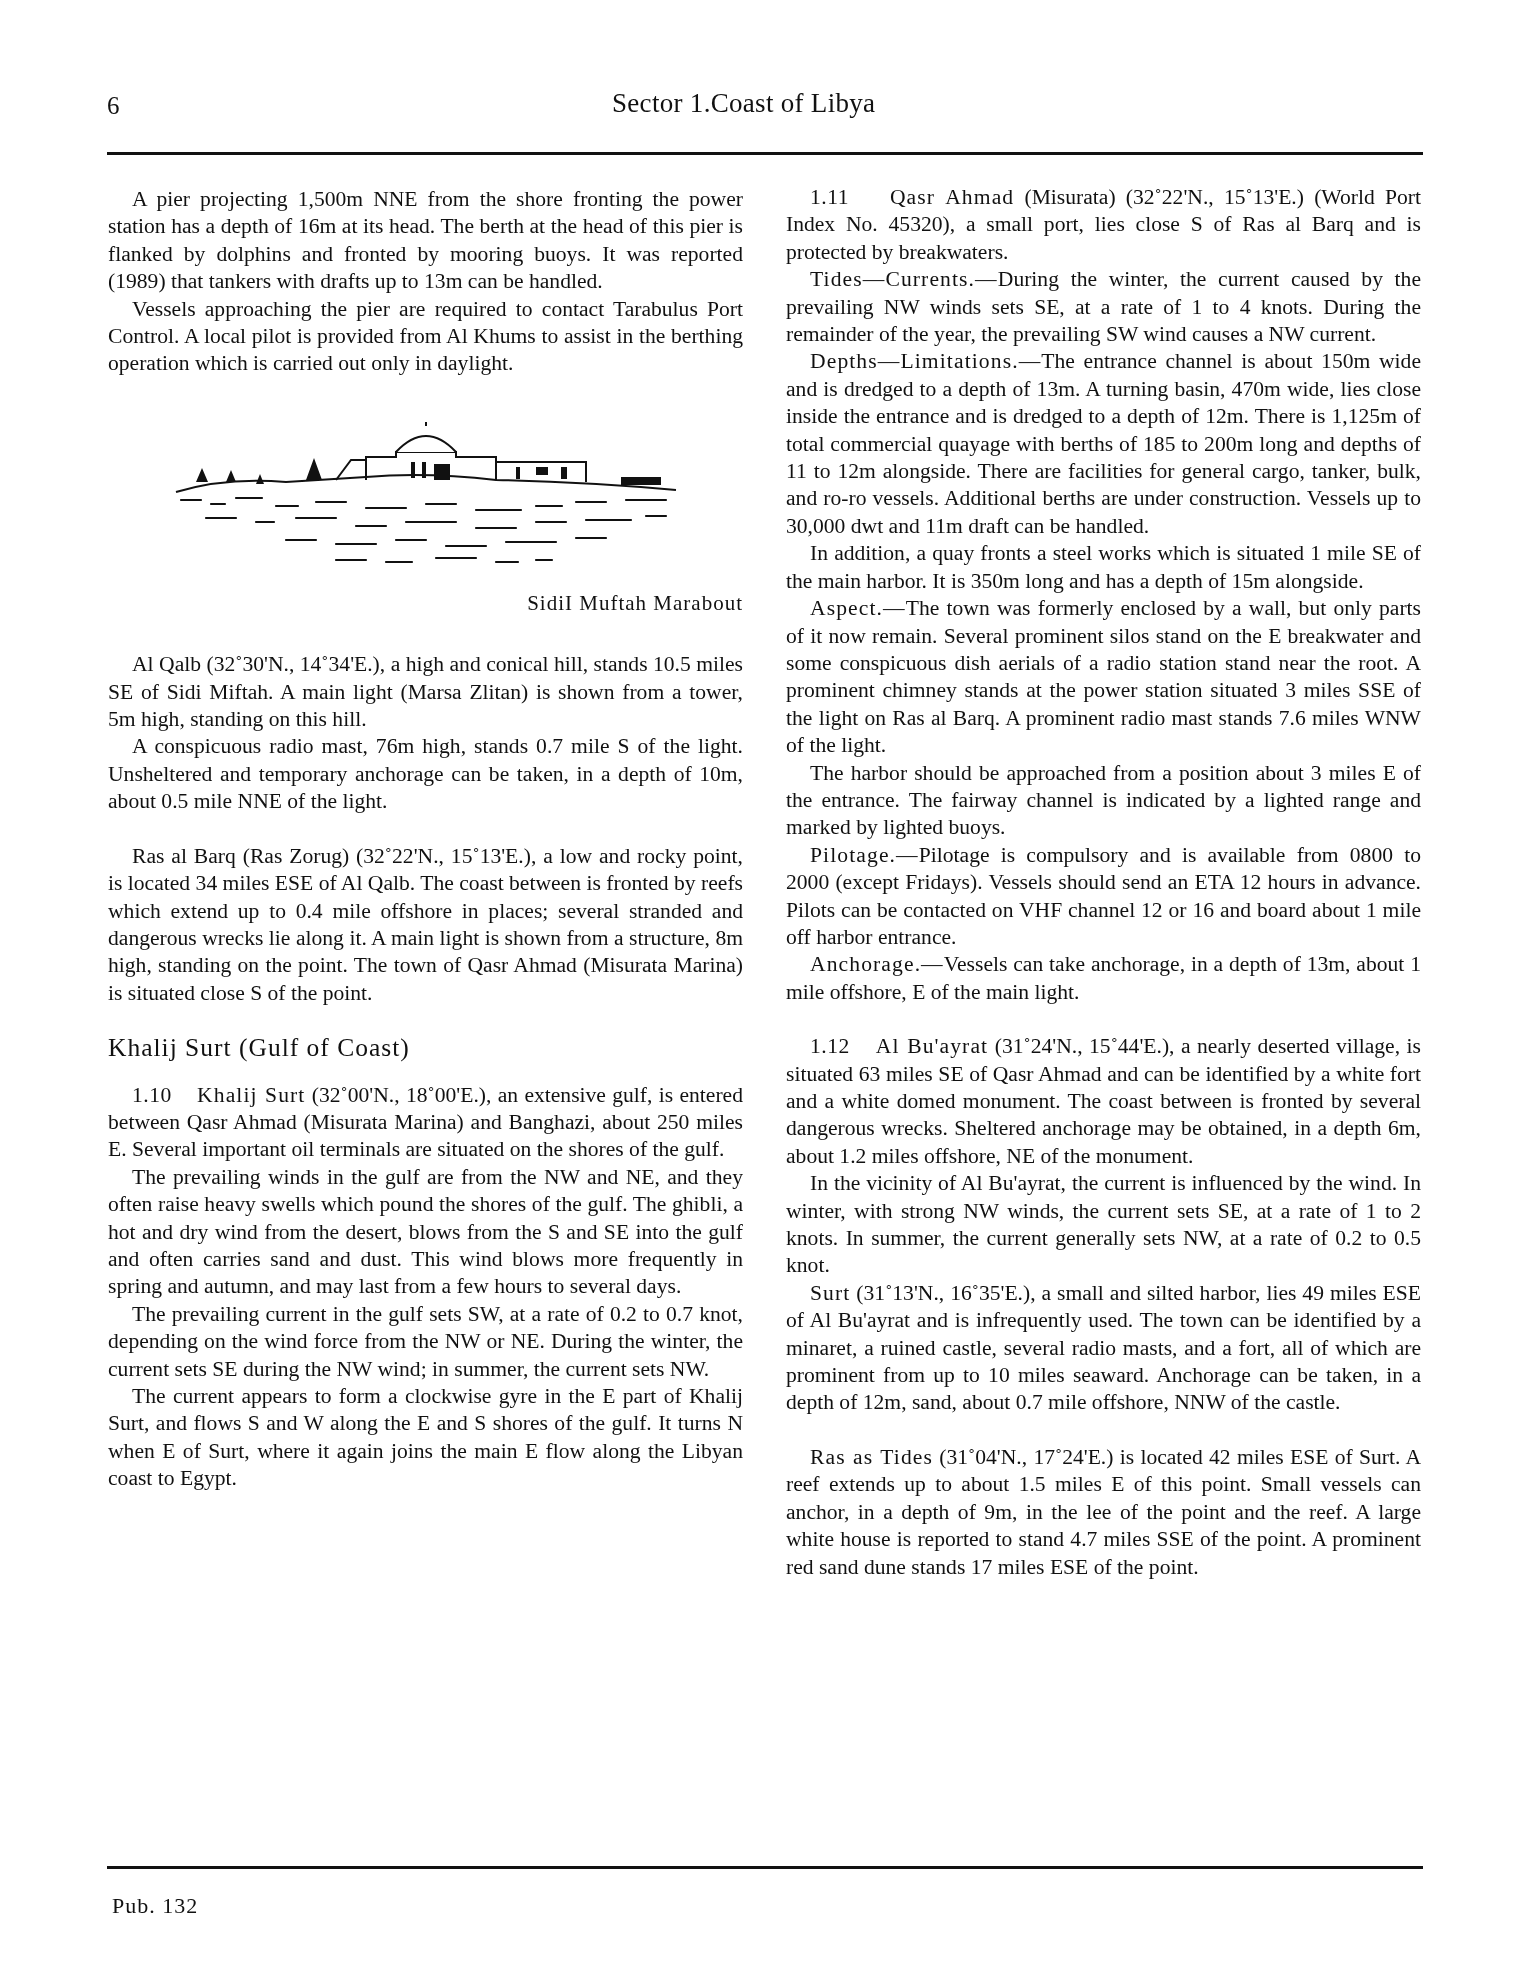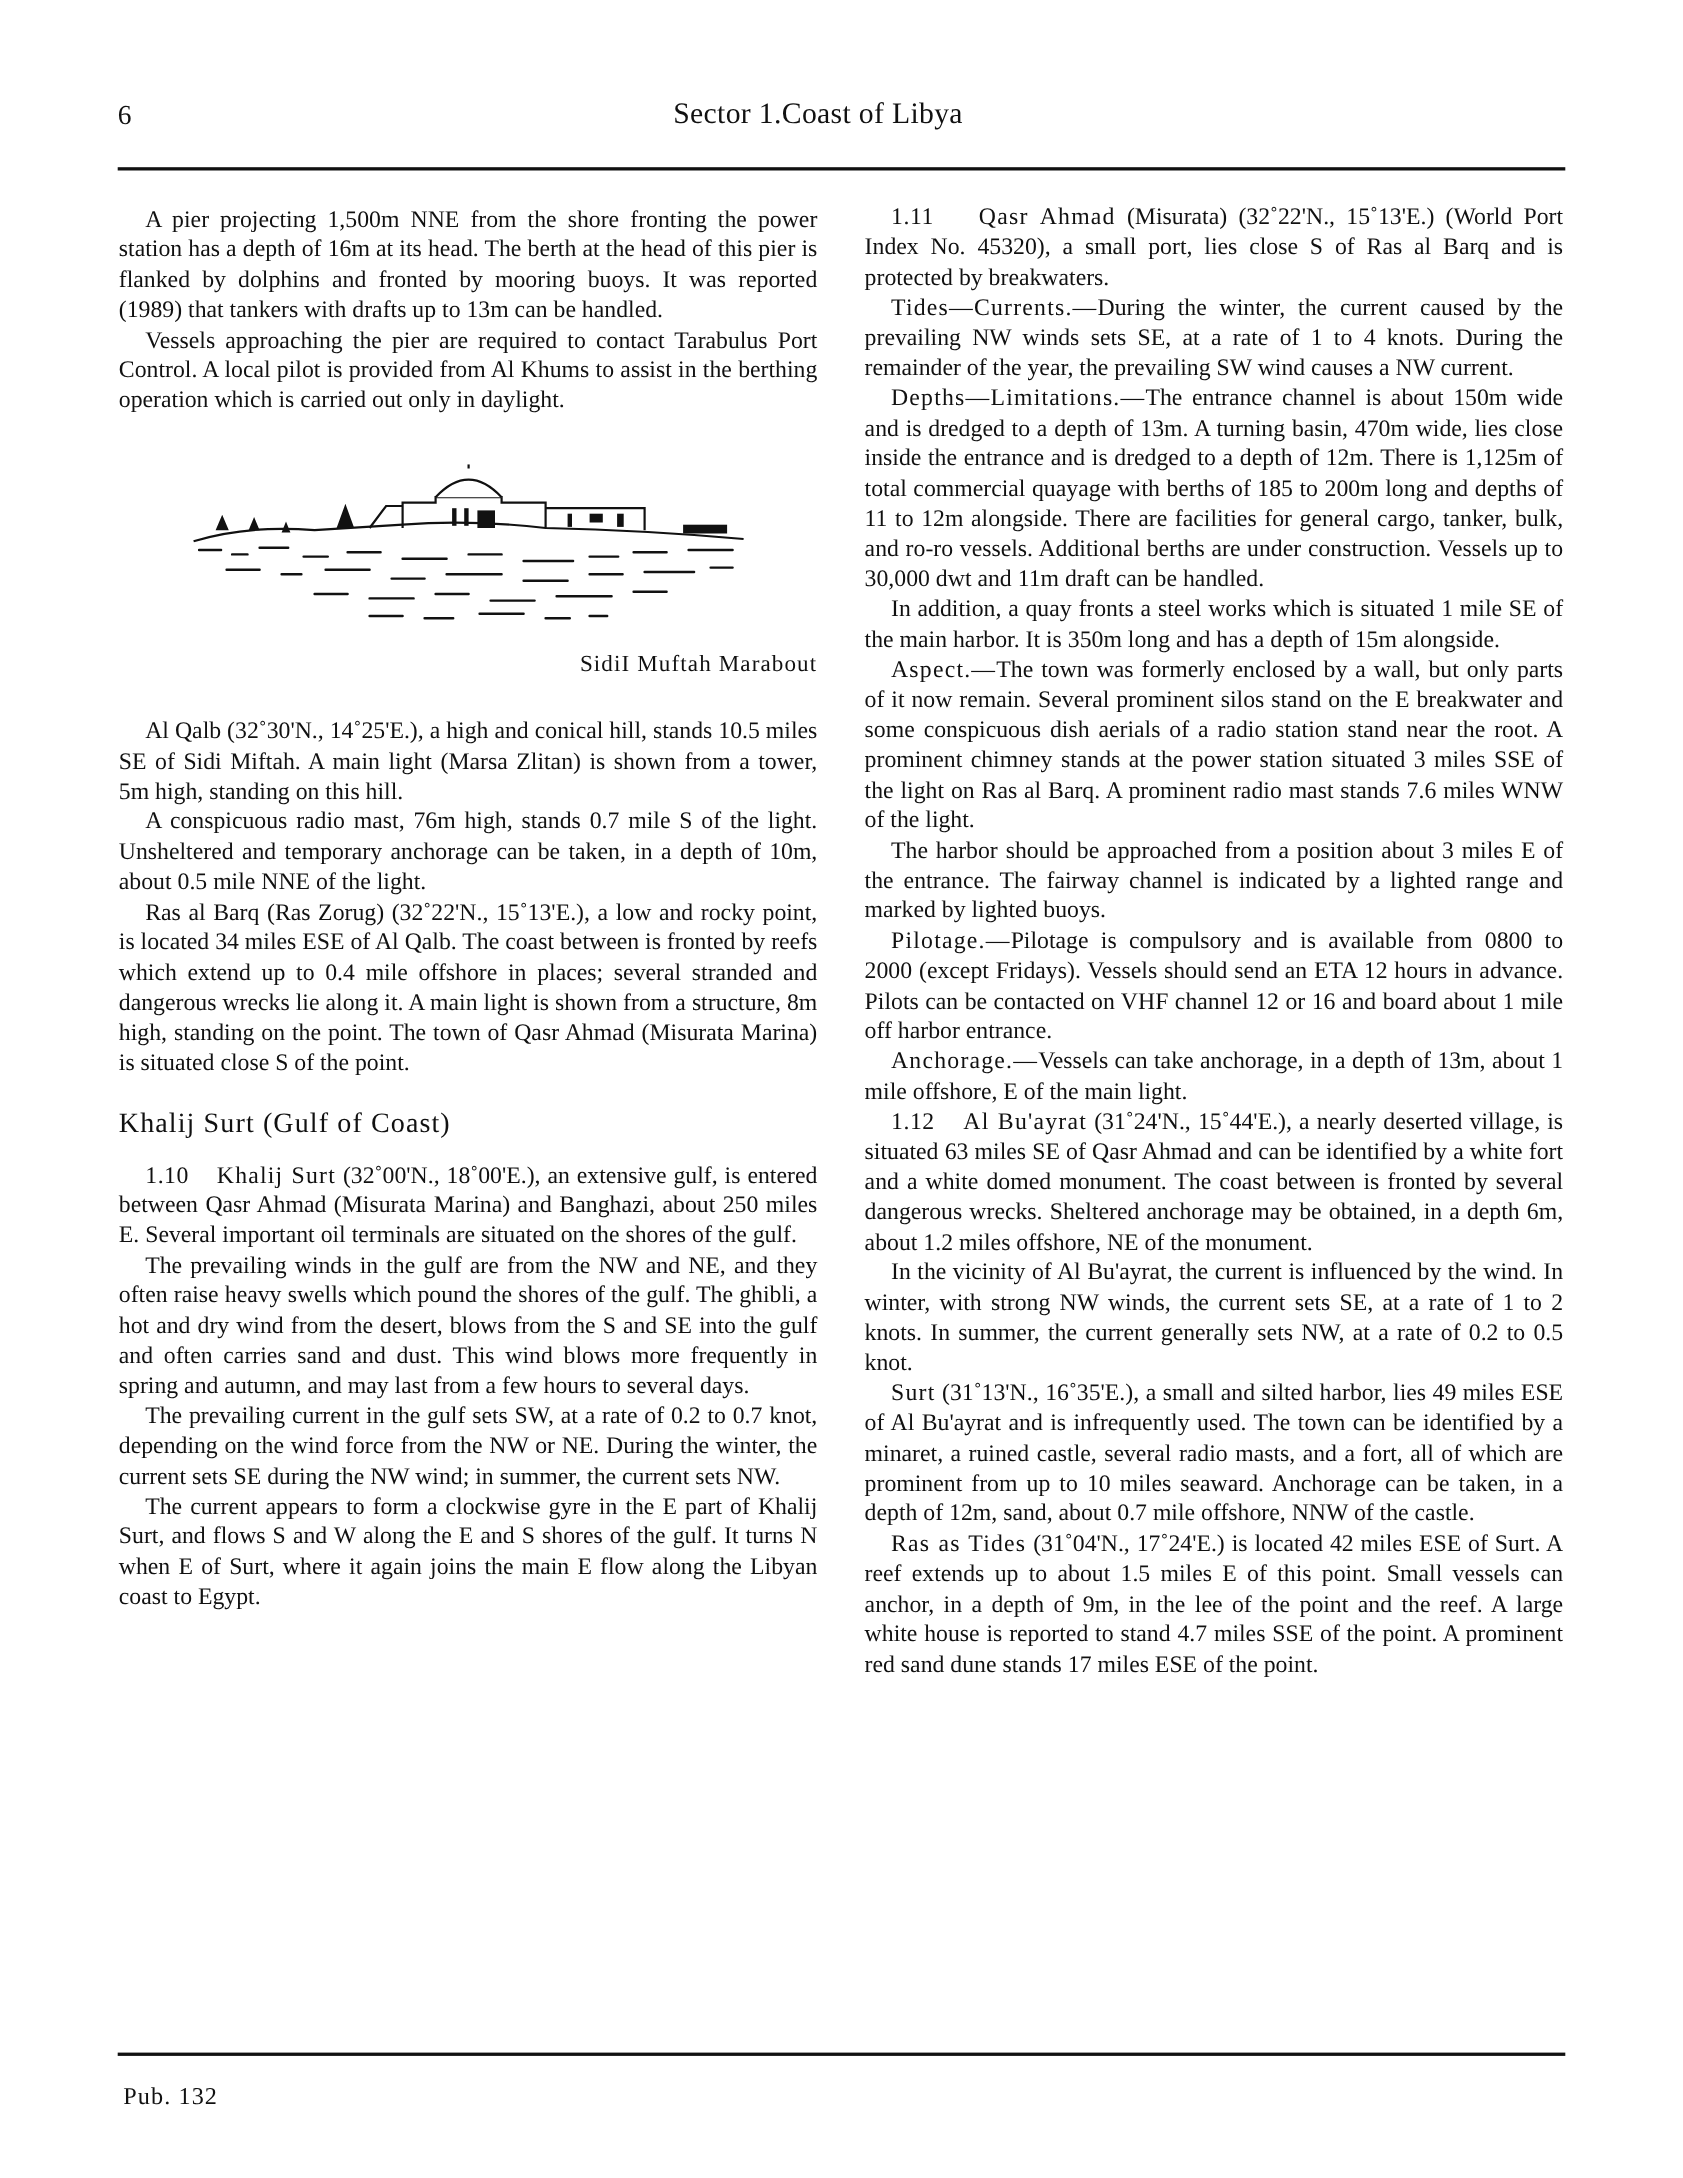--- a/index.html
+++ b/index.html
@@ -8,21 +8,21 @@
   .page-number { position: absolute; left: 107px; top: 92px; font-size: 25px; }
   .running-head { position: absolute; left: 612px; top: 88px; font-size: 27px; letter-spacing: 0.3px; }
   .rule-top { position: absolute; left: 107px; top: 152px; width: 1316px; height: 3px; background: #111; }
   .rule-bottom { position: absolute; left: 107px; top: 1866px; width: 1316px; height: 3px; background: #111; }
   .footer { position: absolute; left: 112px; top: 1893px; font-size: 22px; letter-spacing: 1px; }
 
   .col { position: absolute; font-size: 21.6px; line-height: 27.4px; text-align: justify; }
   .col-left { left: 108px; top: 186px; width: 635px; }
   .col-right { left: 786px; top: 184px; width: 635px; }
   .col p { margin: 0; text-indent: 24px; }
-  .col p.gap { }
+  .col p.gap { margin-top: 27px; }
   .para-num { letter-spacing: 0.5px; }
   .spaced { letter-spacing: 1.1px; }
 
   .figure { margin: 44px 0 0 0; text-align: center; }
   .figure svg { display: block; margin: 0 auto; }
   .caption { font-size: 21px; letter-spacing: 1px; margin-top: 18px; text-align: right; text-indent: 0; }
 
   .section-heading { font-size: 25.5px; letter-spacing: 1px; margin: 27px 0 20px 0; text-indent: 0; }
 </style>
 </head>
@@ -59,21 +59,21 @@
       <g stroke="#111" stroke-width="2.2" stroke-linecap="round">
         <path d="M15 78 h20 M45 82 h14 M70 76 h26 M110 84 h22 M150 80 h30 M200 86 h40 M260 82 h30 M310 88 h45 M370 84 h26 M410 80 h30 M460 78 h40"></path>
         <path d="M40 96 h30 M90 100 h18 M130 96 h40 M190 104 h30 M240 100 h50 M310 106 h40 M370 100 h30 M420 98 h45 M480 94 h20"></path>
         <path d="M120 118 h30 M170 122 h40 M230 118 h30 M280 124 h40 M340 120 h50 M410 116 h30"></path>
         <path d="M170 138 h30 M220 140 h26 M270 136 h40 M330 140 h22 M370 138 h16"></path>
       </g>
     </svg>
     <div class="caption">SidiI Muftah Marabout</div>
   </div>
 
-  <p class="gap" style="margin-top:34px">Al Qalb (32˚30'N., 14˚25'E.), a high and conical hill, stands 10.5 miles SE of Sidi Miftah. A main light (Marsa Zlitan) is shown from a tower, 5m high, standing on this hill.</p>
+  <p class="gap" style="margin-top:34px">Al Qalb (32˚30'N., 14˚34'E.), a high and conical hill, stands 10.5 miles SE of Sidi Miftah. A main light (Marsa Zlitan) is shown from a tower, 5m high, standing on this hill.</p>
   <p>A conspicuous radio mast, 76m high, stands 0.7 mile S of the light. Unsheltered and temporary anchorage can be taken, in a depth of 10m, about 0.5 mile NNE of the light.</p>
   <p class="gap">Ras al Barq (Ras Zorug) (32˚22'N., 15˚13'E.), a low and rocky point, is located 34 miles ESE of Al Qalb. The coast between is fronted by reefs which extend up to 0.4 mile offshore in places; several stranded and dangerous wrecks lie along it. A main light is shown from a structure, 8m high, standing on the point. The town of Qasr Ahmad (Misurata Marina) is situated close S of the point.</p>
 
   <div class="section-heading">Khalij Surt (Gulf of Coast)</div>
 
   <p><span class="para-num">1.10</span>&nbsp;&nbsp;&nbsp;&nbsp;<span class="spaced">Khalij Surt</span><span> (32˚00'N., 18˚00'E.), an extensive gulf, is entered between Qasr Ahmad (Misurata Marina) and Banghazi, about 250 miles E. Several important oil terminals are situated on the shores of the gulf.</span></p>
   <p>The prevailing winds in the gulf are from the NW and NE, and they often raise heavy swells which pound the shores of the gulf. The ghibli, a hot and dry wind from the desert, blows from the S and SE into the gulf and often carries sand and dust. This wind blows more frequently in spring and autumn, and may last from a few hours to several days.</p>
   <p>The prevailing current in the gulf sets SW, at a rate of 0.2 to 0.7 knot, depending on the wind force from the NW or NE. During the winter, the current sets SE during the NW wind; in summer, the current sets NW.</p>
   <p>The current appears to form a clockwise gyre in the E part of Khalij Surt, and flows S and W along the E and S shores of the gulf. It turns N when E of Surt, where it again joins the main E flow along the Libyan coast to Egypt.</p>
 </div>

